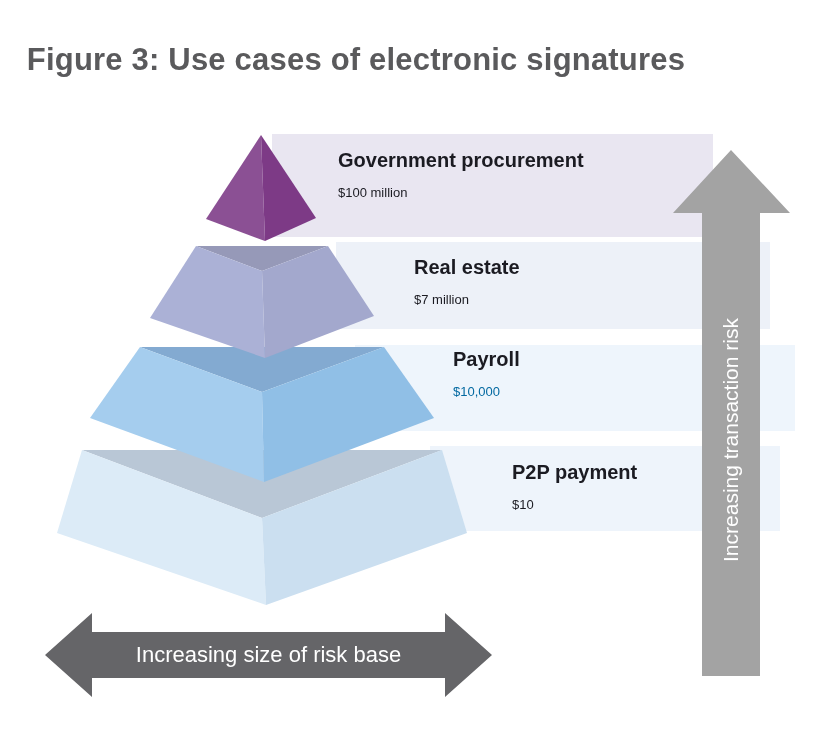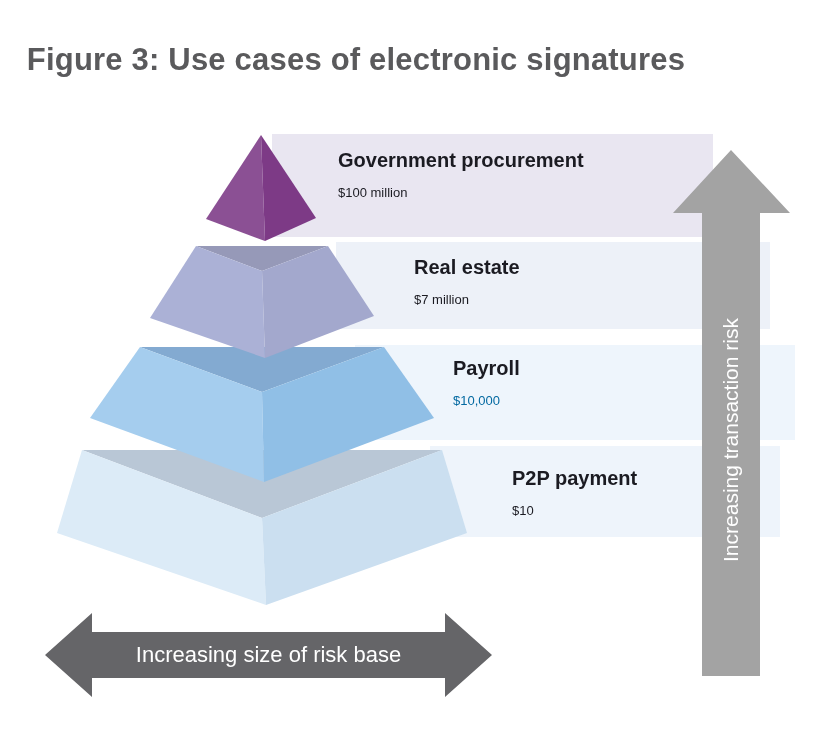--- a/index.html
+++ b/index.html
@@ -20,22 +20,22 @@
     line-height:46px; text-align:center; font-size:22px;
   }
   .v-arrow-label {
     position:absolute; left:501px; top:411px; width:460px; height:58px;
     line-height:58px; text-align:center; font-size:21px;
     transform:rotate(-90deg);
   }
   
   .box-1 { padding:13px 0 0 66px; }
   .box-2 { padding:12px 0 0 78px; }
-  .box-3 { padding:10px 0 0 98px; }
-  .box-4 { padding:19px 0 0 82px; }
+  .box-3 { padding:1px 0 0 98px; }
+  .box-4 { padding:13px 0 0 82px; }
 </style>
 </head>
 <body>
 
 <div class="stage">
 
   <div class="figure-title" style="color: rgb(90, 90, 92);">Figure 3: Use cases of electronic signatures</div>
 
   <div class="label-box box-1" style="left: 272px; top: 134px; width: 375px; height: 90px; background-color: rgb(233, 230, 241);">
     <div class="lv-name" style="color: rgb(27, 27, 34);">Government procurement</div>

